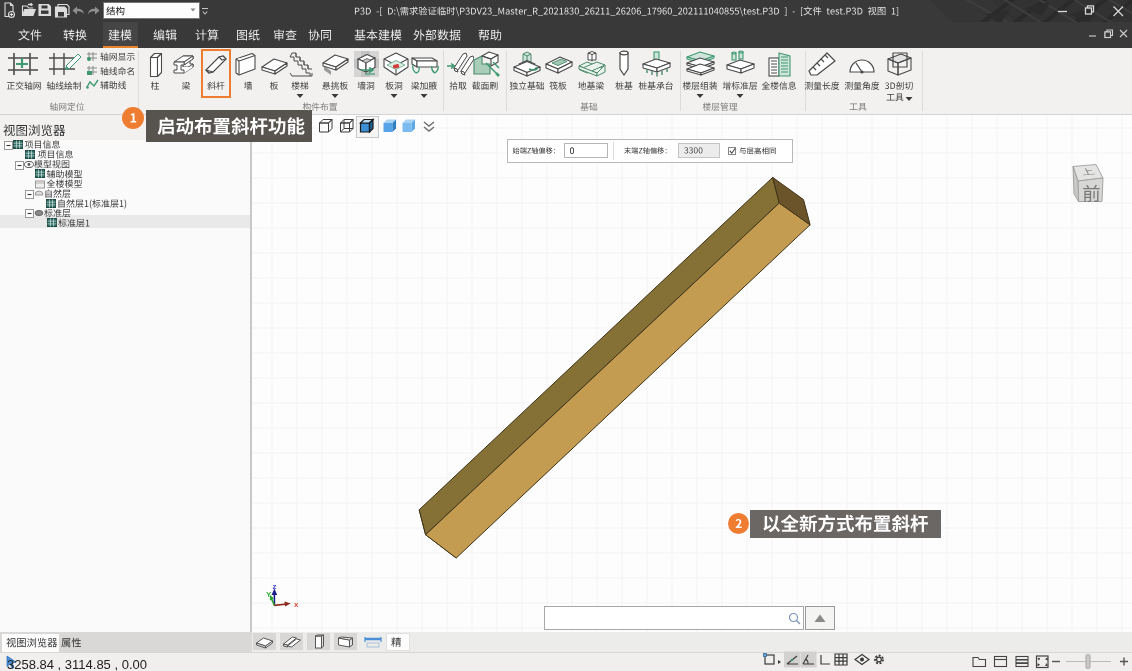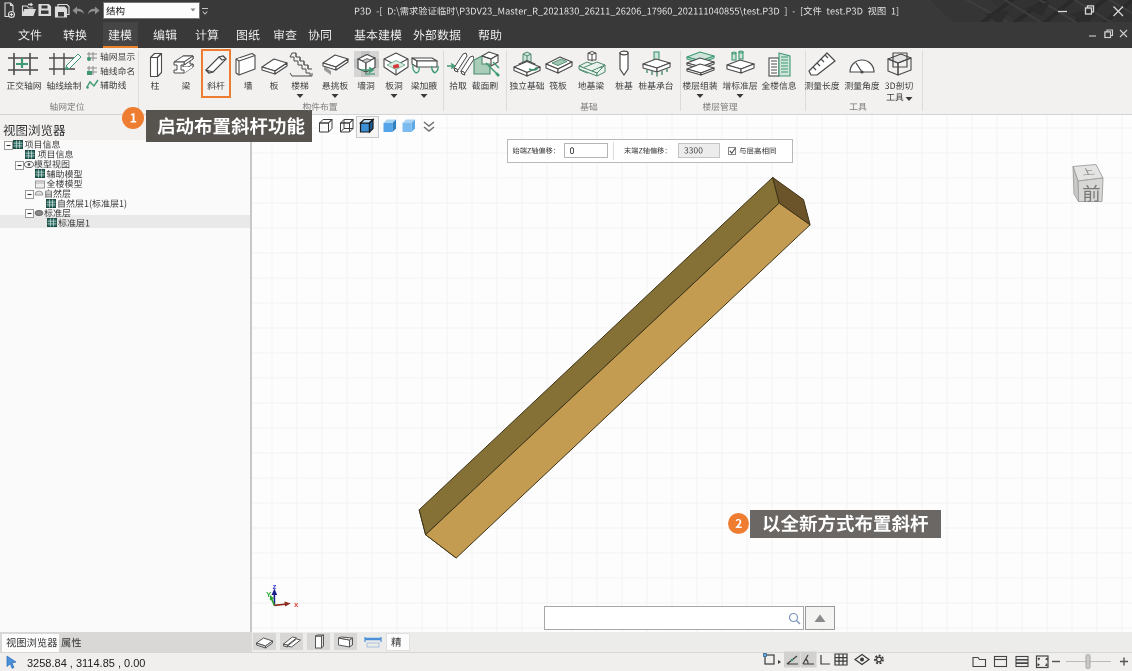--- a/index.html
+++ b/index.html
@@ -627,21 +627,21 @@
     <path d="M3,3 v5 M19,3 v5" stroke="#4a90d9" stroke-width="1.2"></path>
     <rect x="5" y="9" width="12" height="4" fill="none" stroke="#9ab8d8" stroke-width="0.8"></rect>
   </svg>
 <div class="abs" style="left:386px;top:633px;width:24px;height:18px;background:#fdfdfd;border:1px solid #e0e0e0;box-sizing:border-box"></div>
 
 <div class="abs" style="left:0;top:652px;width:1132px;height:19px;background:#f0efee;border-top:1px solid #d8d7d6;box-sizing:border-box"></div>
 
 <svg class="abs" style="left:5px;top:655px" width="14" height="14">
     <path d="M2,1 L11,7 L7,8 L9,12.5 L7,13.3 L5.3,8.8 L2,11.5 Z" fill="#4a90d9" stroke="#2a6bb5" stroke-width="0.7"></path>
   </svg>
-<div class="abs" style="left:27px;top:657px;font-size:11px;color:#222">3258.84 , 3114.85 , 0.00</div>
+<div class="abs" style="left:7px;top:657px;font-size:13px;color:#222">3258.84 , 3114.85 , 0.00</div>
 
 <svg class="abs" style="left:762px;top:651px" width="125" height="17" viewBox="0 0 125 17">
     <rect x="22" y="0.5" width="16" height="16" fill="#d2d1d0"></rect>
     <rect x="38.5" y="0.5" width="16" height="16" fill="#d2d1d0"></rect>
     <g fill="none" stroke="#3a3a3a" stroke-width="1.2">
       <rect x="3" y="4" width="9" height="9"></rect>
       <rect x="1.5" y="2.5" width="3" height="3" fill="#6aa5d8" stroke="#3a6a96" stroke-width="0.8"></rect>
       <path d="M16,9 l3,2 -3,2 z" fill="#3a3a3a" stroke="none"></path>
       <path d="M25,13 l10,-8 M25,13 h11"></path>
       <circle cx="30" cy="9" r="1.3" fill="#3f9972" stroke="none"></circle>

